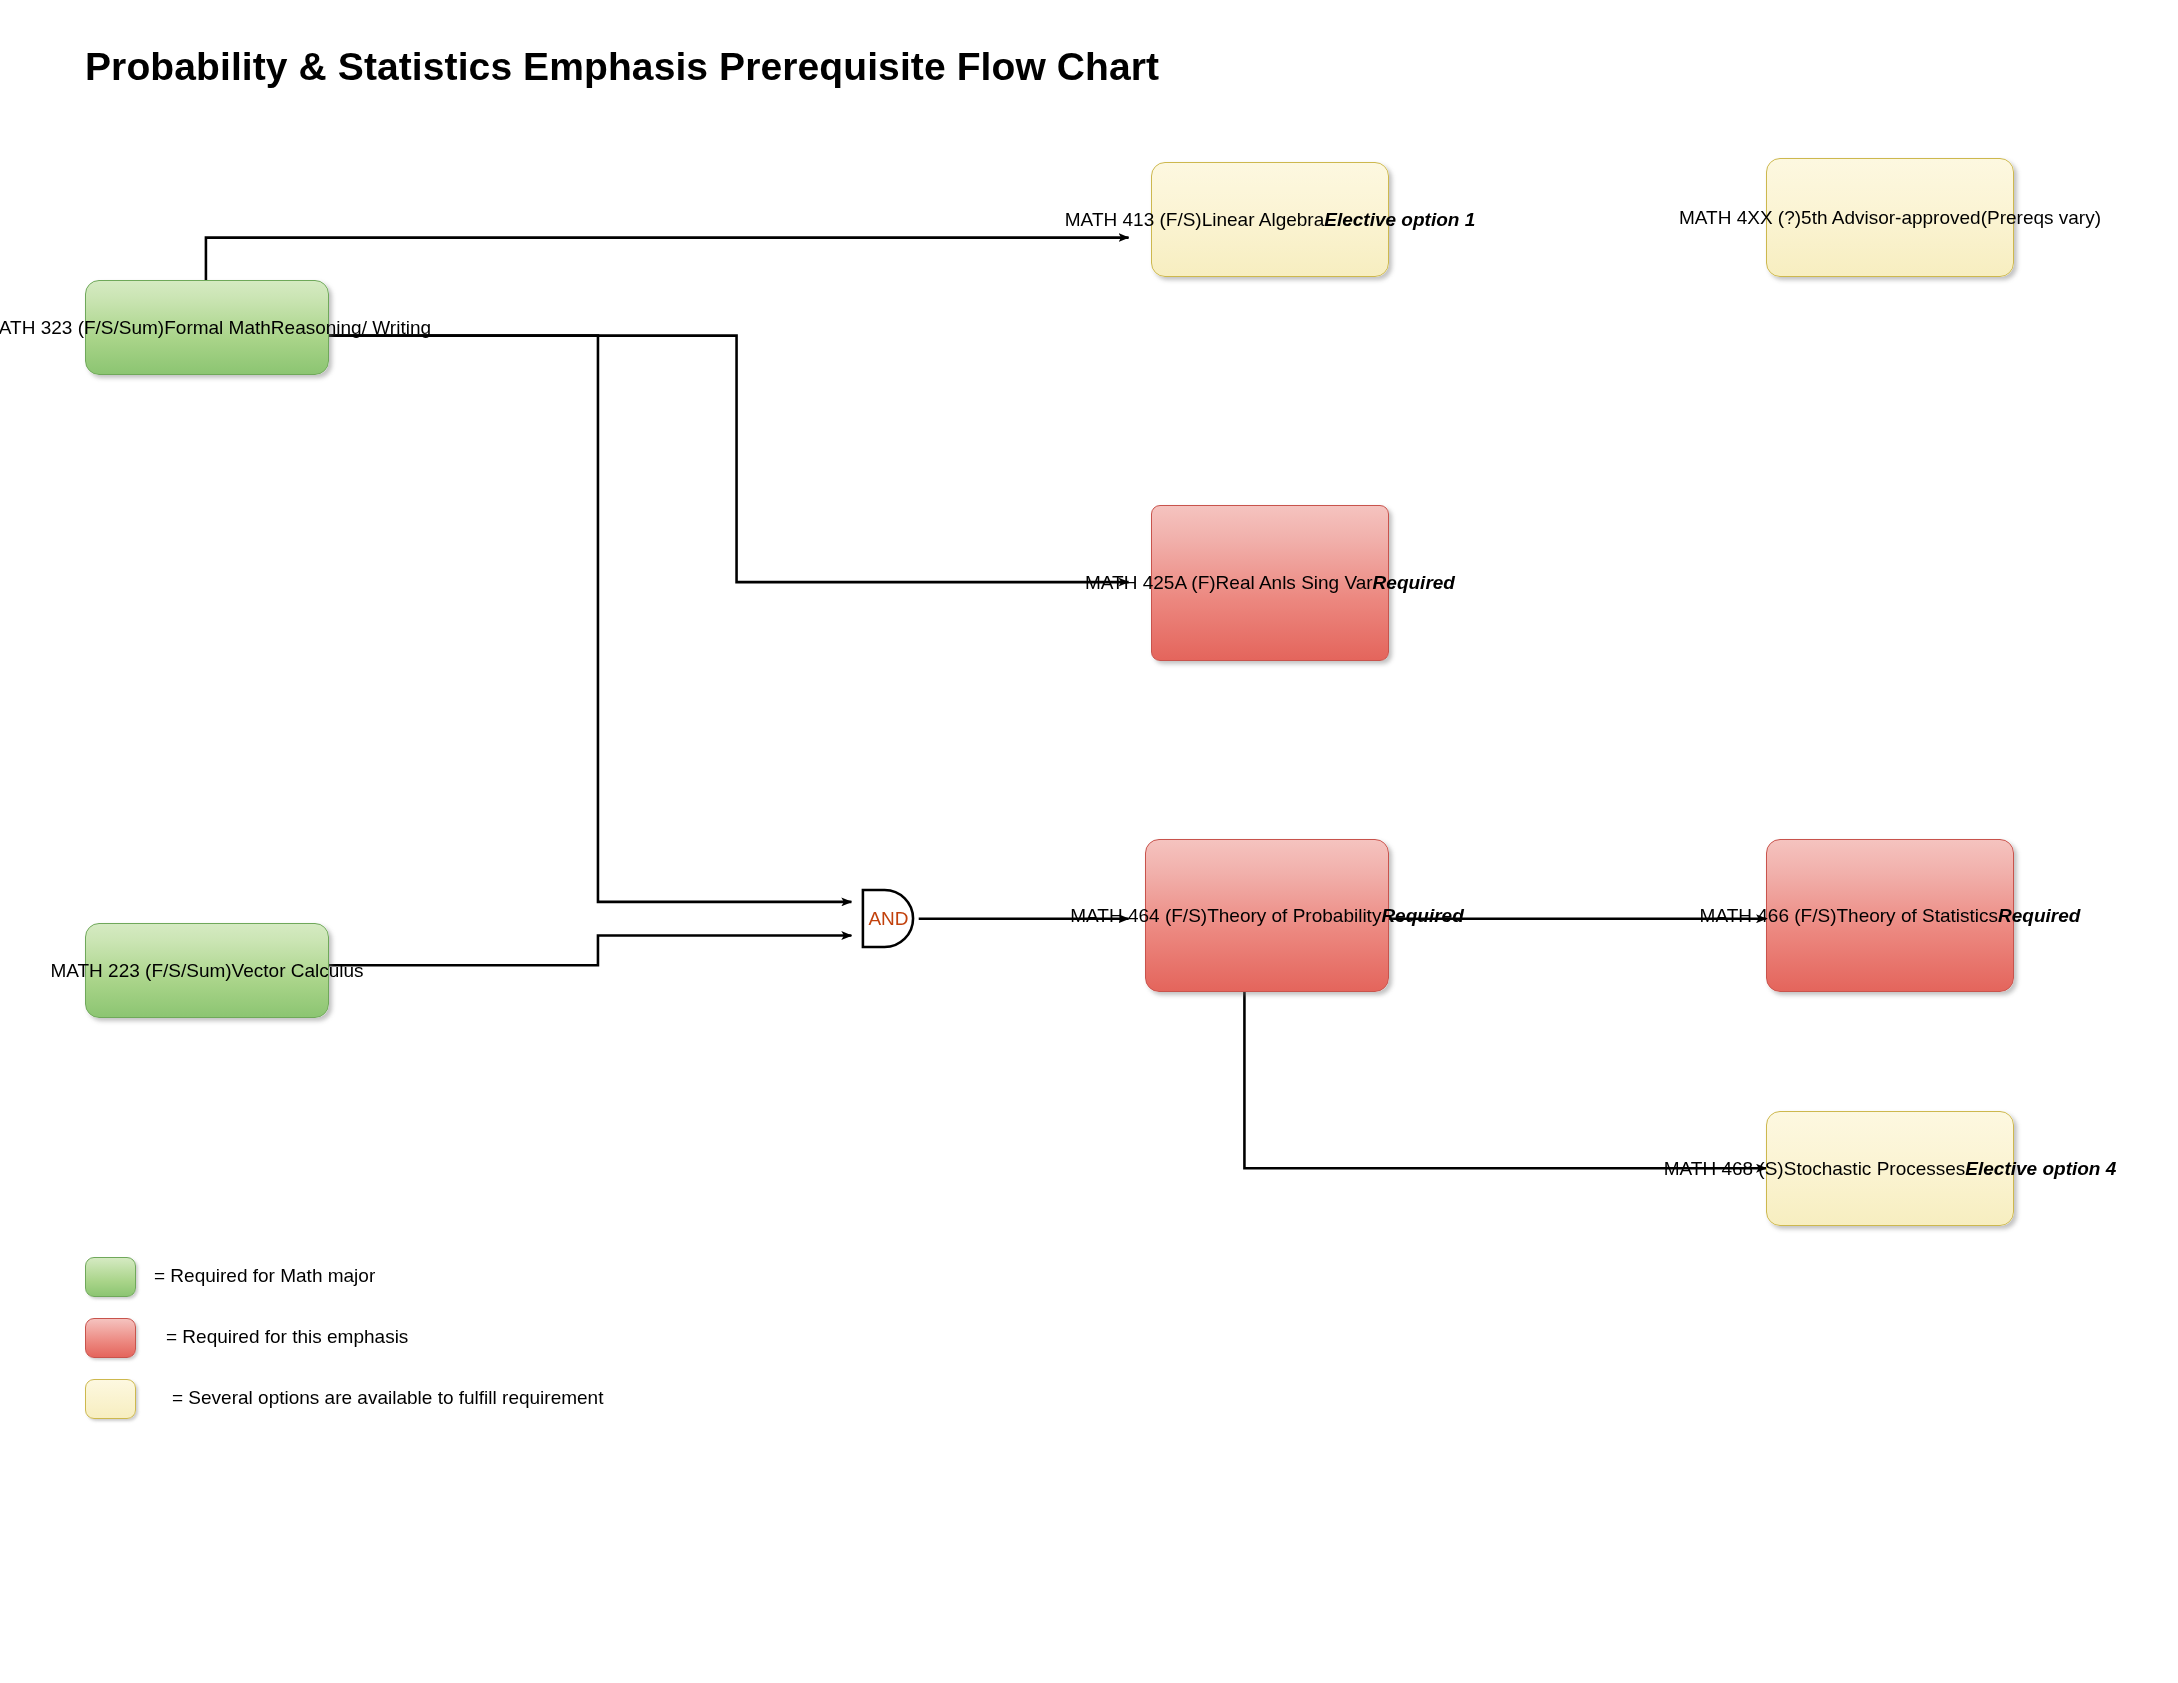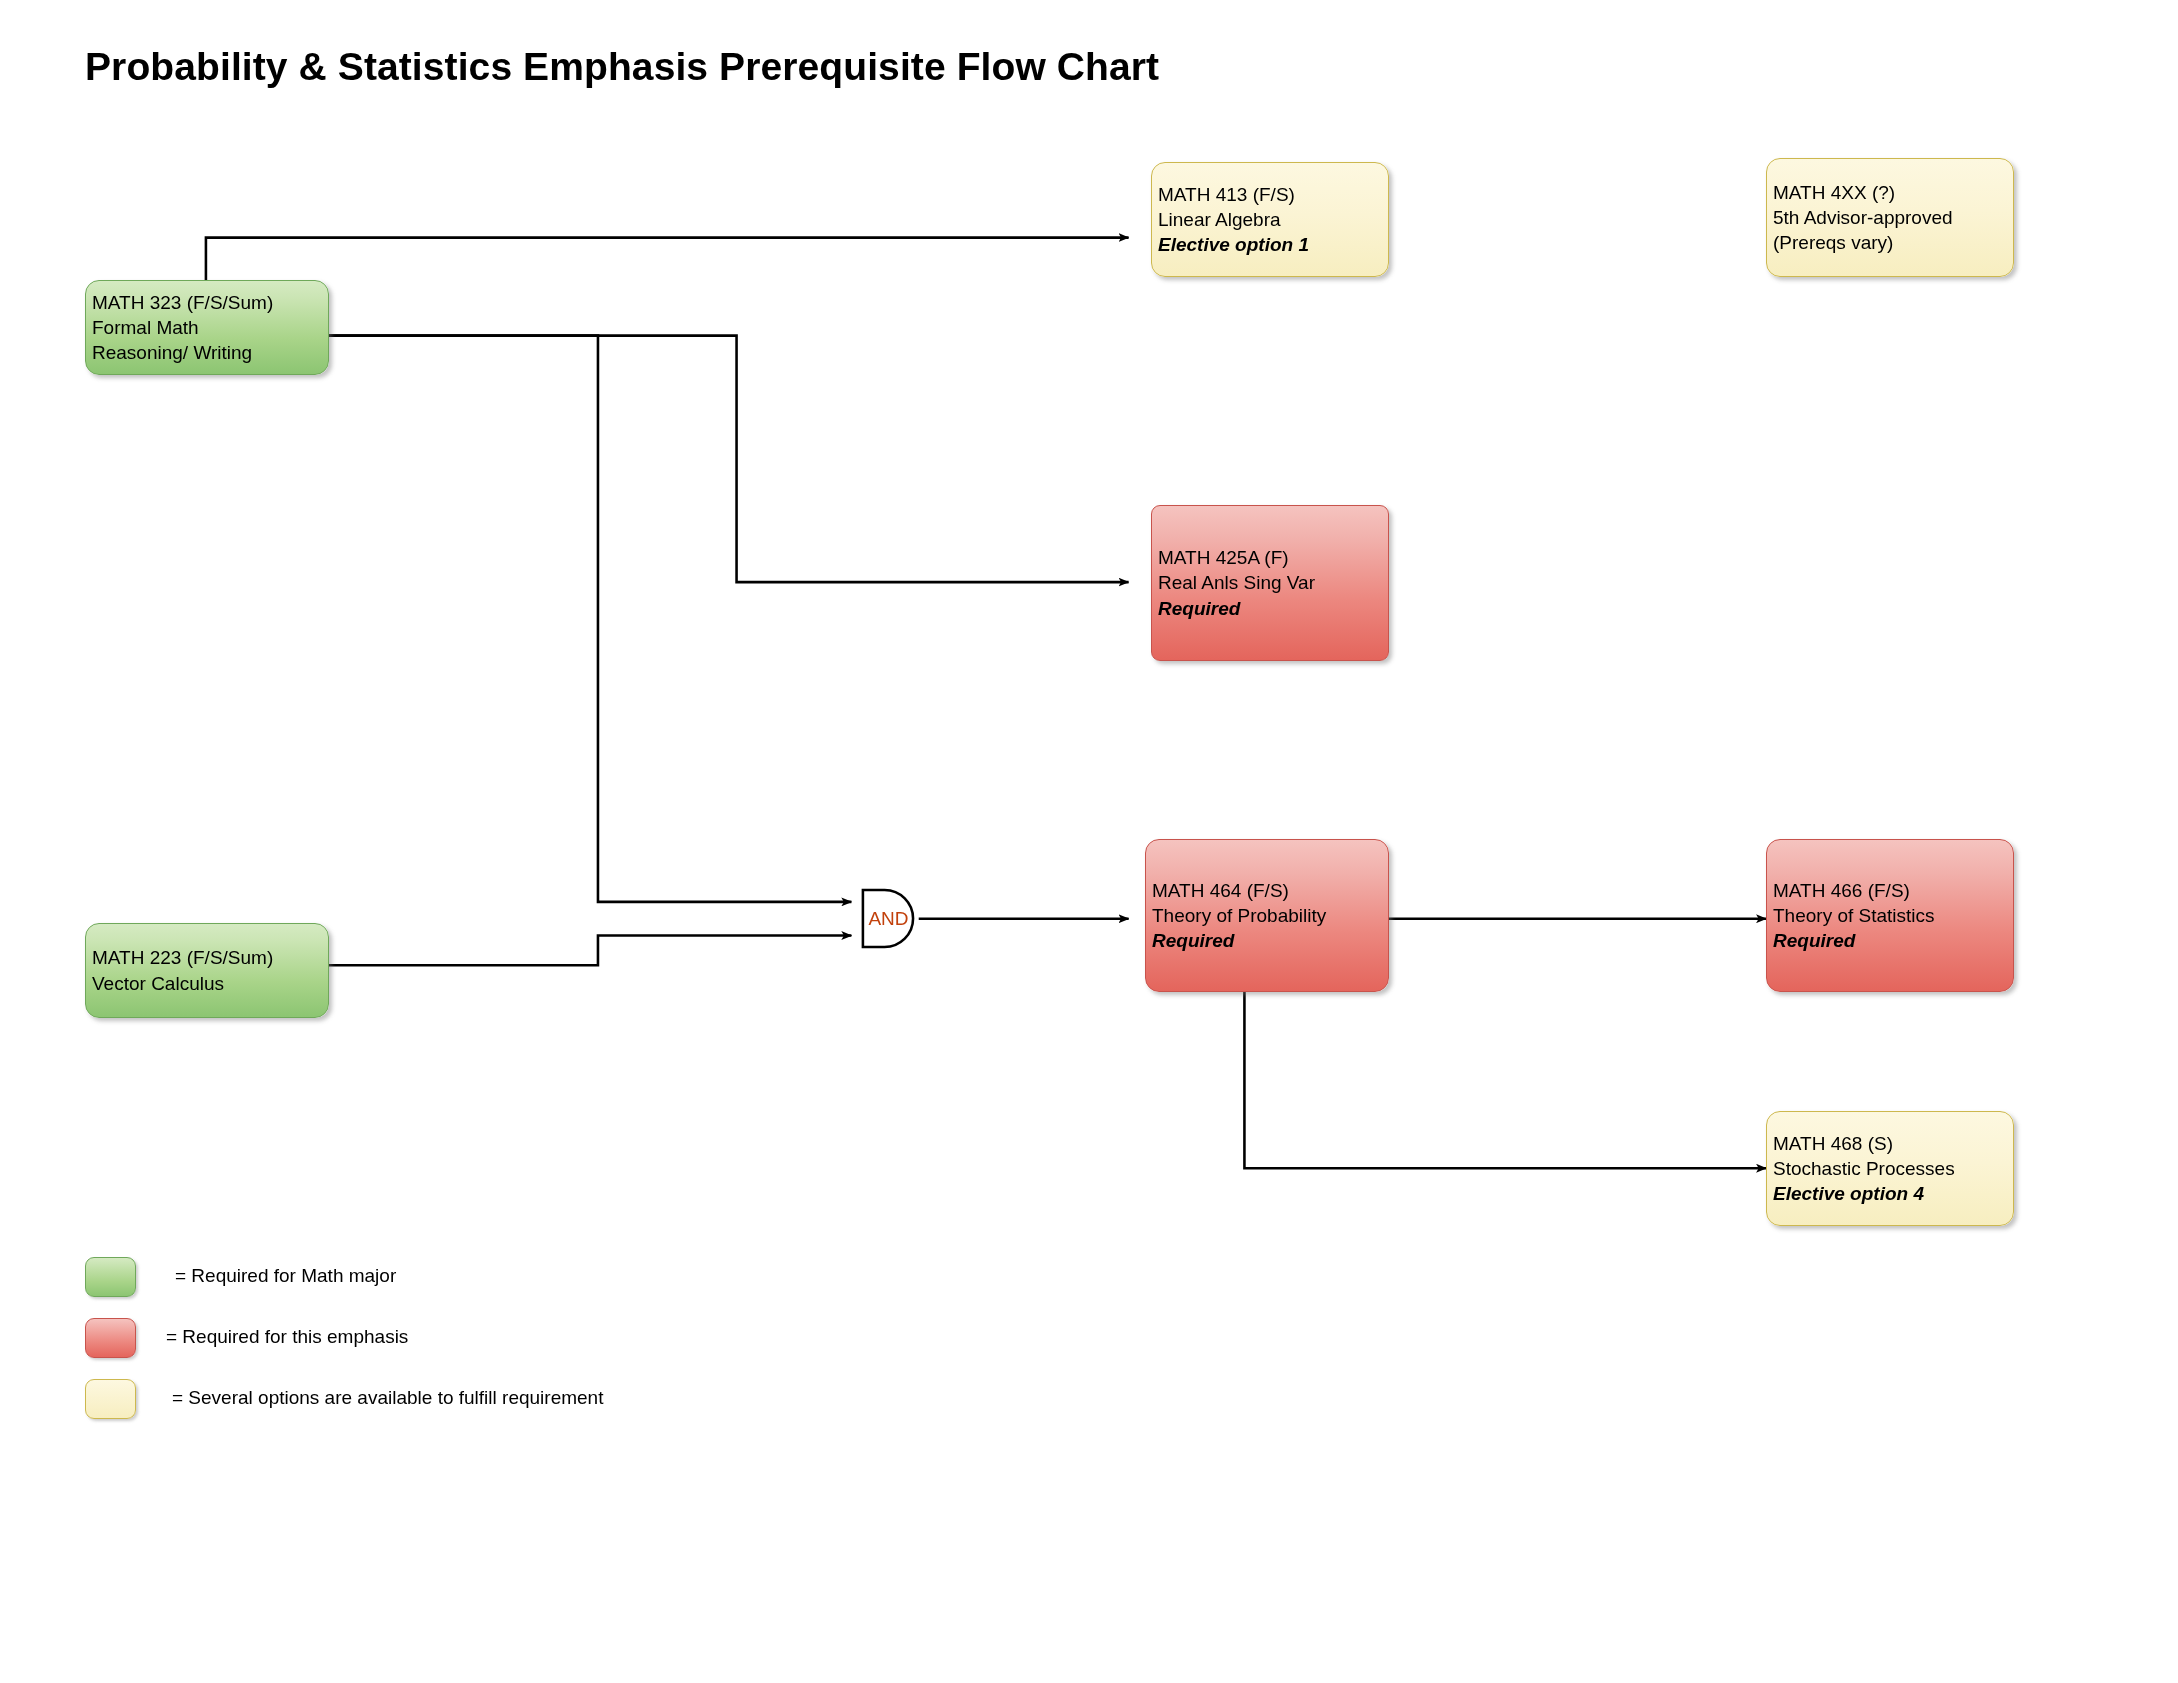--- a/index.html
+++ b/index.html
@@ -47,22 +47,22 @@
     height: 1683px;
     pointer-events: none;
   }
 
   
   .node {
     position: absolute;
     box-sizing: border-box;
     border-radius: 14px;
     display: flex;
-    flex-direction: column;
-    align-items: flex-start;
+    flex-direction: row;
+    align-items: center;
     justify-content: center;
     text-align: center;
     font-size: 19px;
     line-height: 1.33;
     padding: 4px 6px;
     box-shadow: 3px 3px 4px rgba(120,120,120,0.45);
   }
   .node .line {
     white-space: nowrap;
   }
@@ -232,21 +232,21 @@
     <svg viewBox="0 0 62 62" width="61" height="61" xmlns="http://www.w3.org/2000/svg">
       <path d="M 6,2 L 28,2 A 29,29 0 0 1 28,60 L 6,60 Z" fill="#ffffff" stroke="#000000" stroke-width="2.6" stroke-linejoin="miter"></path>
     </svg>
   </div>
   <div id="and-gate-label">AND</div>
 
   <div id="legend">
 
     <div class="legend-row">
       <div class="legend-swatch green"></div>
-      <div class="legend-label" style="left:69px;margin-left:21px;">= Required for Math major</div>
+      <div class="legend-label" style="left:69px;">= Required for Math major</div>
     </div>
 
     <div class="legend-row">
       <div class="legend-swatch red"></div>
       <div class="legend-label" style="left:81px;">= Required for this emphasis</div>
     </div>
 
     <div class="legend-row">
       <div class="legend-swatch cream"></div>
       <div class="legend-label" style="left:87px;">= Several options are available to fulfill requirement</div>

